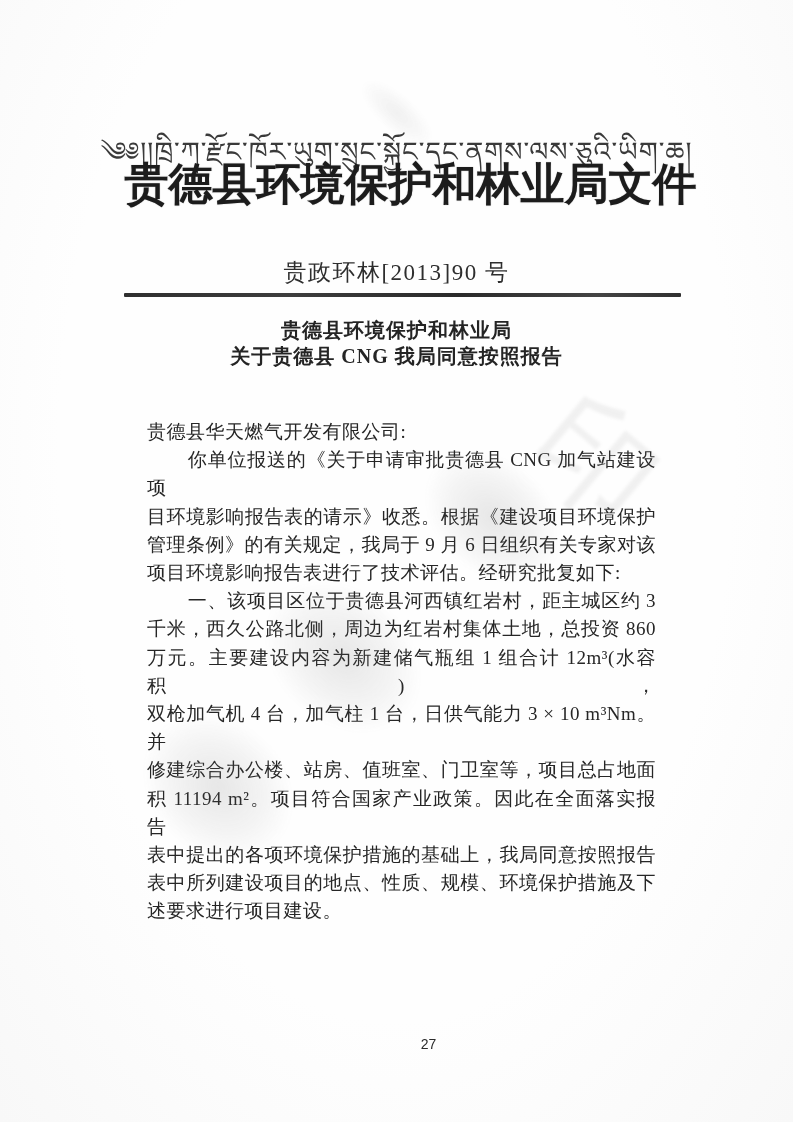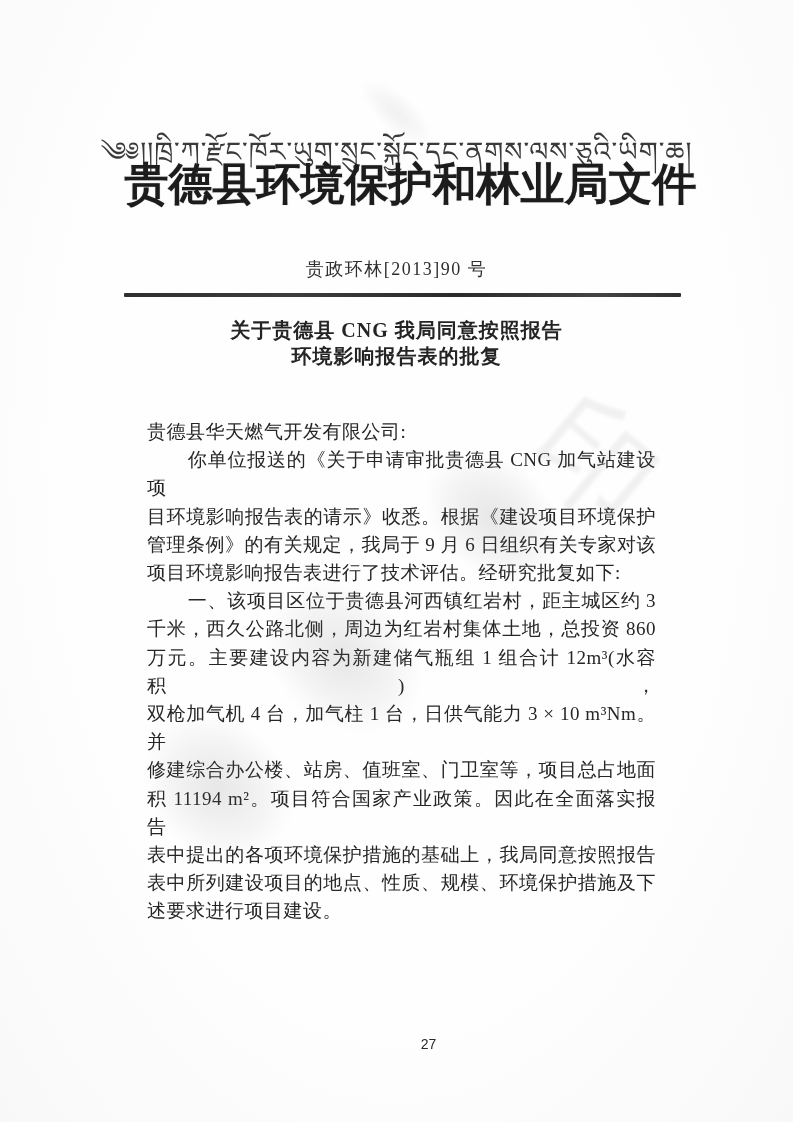--- a/index.html
+++ b/index.html
@@ -28,21 +28,21 @@
     font-size:44px;line-height:56px;
     font-weight:bold;
     letter-spacing:0px;
     color:#1c1c1c;
     text-shadow:0 0 1px rgba(60,60,60,.5);
     padding-left:14px;
   }
   .doc-no{
     position:absolute;top:257px;left:0;width:100%;
     text-align:center;
-    font-size:18px;
+    font-size:23px;
     letter-spacing:1.5px;
     color:#2e2e2e;
   }
   .rule{
     position:absolute;top:293px;left:124px;width:557px;height:4px;
     background:linear-gradient(90deg,#2f2f2f 0%,#3d3d3d 30%,#2a2a2a 60%,#444 85%,#303030 100%);
     border-radius:1px;
   }
   .subject{
     position:absolute;top:317px;left:0;width:100%;
@@ -98,22 +98,22 @@
 
   <div class="tibetan">༄༅།།ཁྲི་ཀ་རྫོང་ཁོར་ཡུག་སྲུང་སྐྱོང་དང་ནགས་ལས་ཅུའི་ཡིག་ཆ།</div>
 
   <div class="org-title">贵德县环境保护和林业局文件</div>
 
   <div class="doc-no">贵政环林[2013]90 号</div>
 
   <div class="rule"></div>
 
   <div class="subject">
+    <div>贵德县环境保护和林业局</div>
     <div>关于贵德县 CNG 我局同意按照报告</div>
-    <div>环境影响报告表的批复</div>
   </div>
 
   <div class="docbody">
       <div class="bline">贵德县华天燃气开发有限公司:</div>
       <div class="bline indent fill">你单位报送的《关于申请审批贵德县 CNG 加气站建设项</div>
       <div class="bline fill">目环境影响报告表的请示》收悉。根据《建设项目环境保护</div>
       <div class="bline fill">管理条例》的有关规定，我局于 9 月 6 日组织有关专家对该</div>
       <div class="bline">项目环境影响报告表进行了技术评估。经研究批复如下:</div>
       <div class="bline indent fill">一、该项目区位于贵德县河西镇红岩村，距主城区约 3</div>
       <div class="bline fill">千米，西久公路北侧，周边为红岩村集体土地，总投资 860</div>

